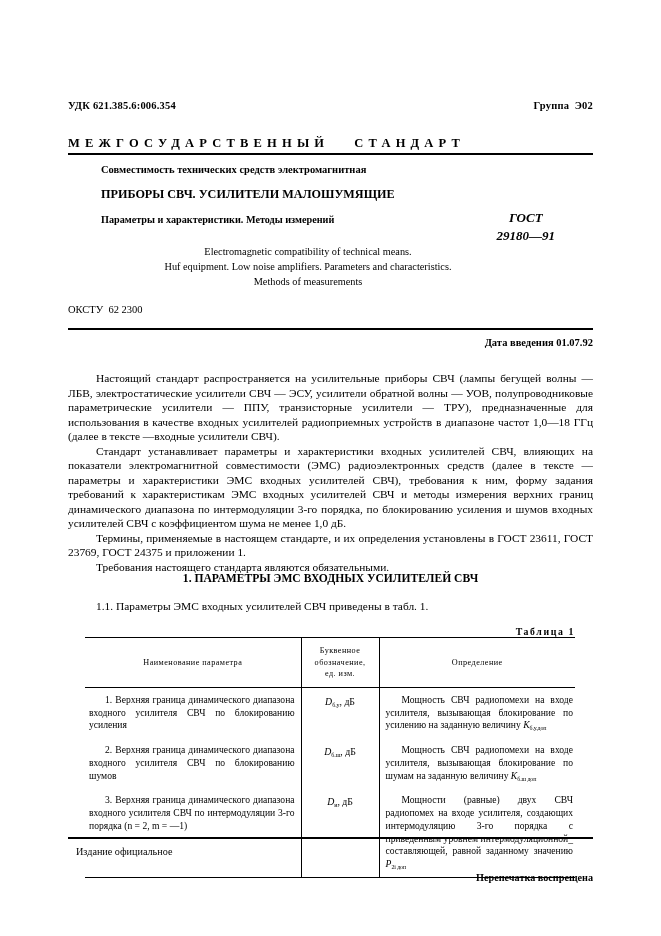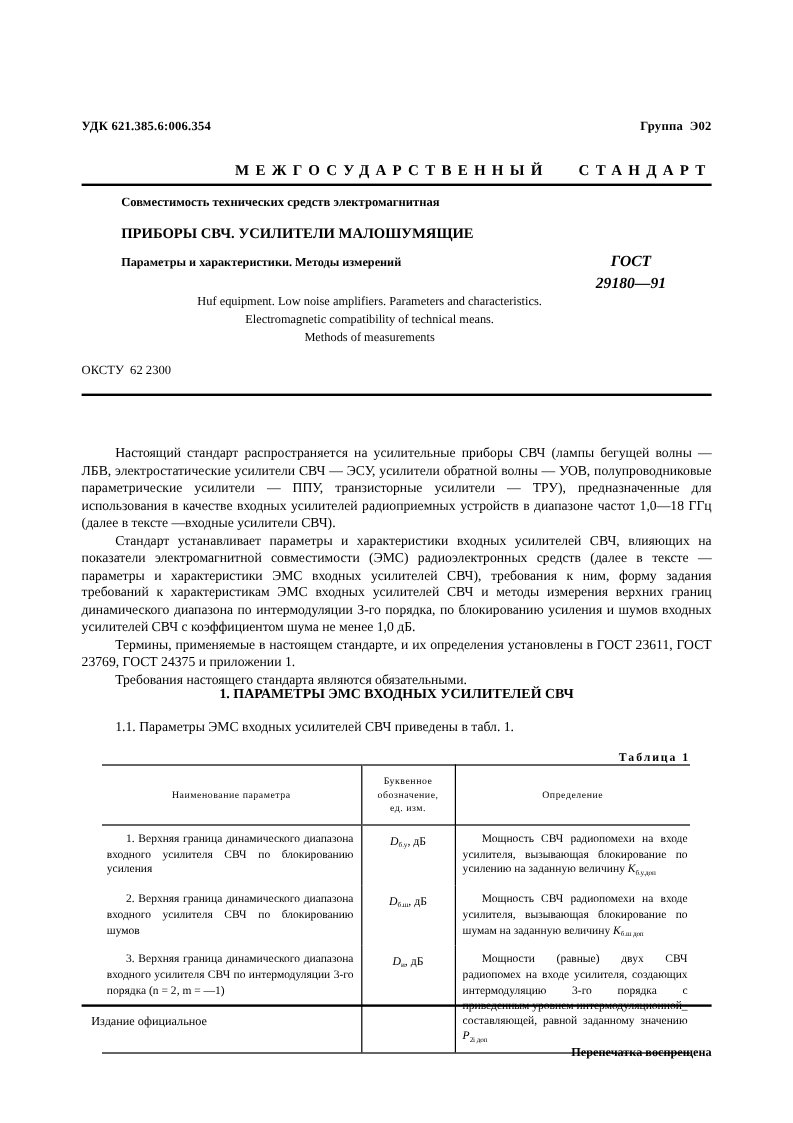--- a/index.html
+++ b/index.html
@@ -36,21 +36,21 @@
     letter-spacing: 0.2px;
   }
   .topline .udk { white-space: pre; }
   .topline .grp { white-space: pre; }
 
   
   .bannerwrap {
     position: absolute;
     left: 68px; top: 93px;
     width: 525px;
-    text-align: right;
+    text-align: left;
   }
   .banner {
     font-weight: bold;
     font-size: 12.5px;
     letter-spacing: 5.2px;
     white-space: pre;
   }
   .rule-thick {
     position: absolute;
     left: 68px;
@@ -275,28 +275,29 @@
     <div class="t-sub1">Совместимость технических средств электромагнитная</div>
     <div class="t-main">ПРИБОРЫ СВЧ. УСИЛИТЕЛИ МАЛОШУМЯЩИЕ</div>
     <div class="t-sub2">Параметры и характеристики. Методы измерений</div>
     <div class="gostbox">
       <div>ГОСТ</div>
       <div>29180—91</div>
     </div>
   </div>
 
   <div class="engblock">
+    <div>Electromagnetic compatibility of technical means.</div>
     <div>Huf equipment. Low noise amplifiers. Parameters and characteristics.</div>
-    <div>Electromagnetic compatibility of technical means.</div>
     <div>Methods of measurements</div>
   </div>
 
   <div class="oksty">ОКСТУ  62 2300</div>
   <div class="rule-thick rule-oksty"></div>
 
+  <div class="dateintro">Дата введения 01.07.92</div>
 
   <div class="body">
     <p>Настоящий стандарт распространяется на усилительные приборы СВЧ (лампы бегущей волны — ЛБВ, электростатические усилители СВЧ — ЭСУ, усилители обратной волны — УОВ, полупровод­никовые параметрические усилители — ППУ, транзисторные усилители — ТРУ), предназначенные для использования в качестве входных усилителей радиоприемных устройств в диапазоне частот 1,0—18 ГГц (далее в тексте —входные усилители СВЧ).</p>
     <p>Стандарт устанавливает параметры и характеристики входных усилителей СВЧ, влияющих на показатели электромагнитной совместимости (ЭМС) радиоэлектронных средств (далее в тексте — параметры и характеристики ЭМС входных усилителей СВЧ), требования к ним, форму задания требований к характеристикам ЭМС входных усилителей СВЧ и методы измерения верхних границ динамического диапазона по интермодуляции 3-го порядка, по блокированию усиления и шумов входных усилителей СВЧ с коэффициентом шума не менее 1,0 дБ.</p>
     <p>Термины, применяемые в настоящем стандарте, и их определения установлены в ГОСТ 23611, ГОСТ 23769, ГОСТ 24375 и приложении 1.</p>
     <p>Требования настоящего стандарта являются обязательными.</p>
   </div>
 
   <div class="sect-head">1.  ПАРАМЕТРЫ ЭМС ВХОДНЫХ УСИЛИТЕЛЕЙ СВЧ</div>
   <div class="clause">

